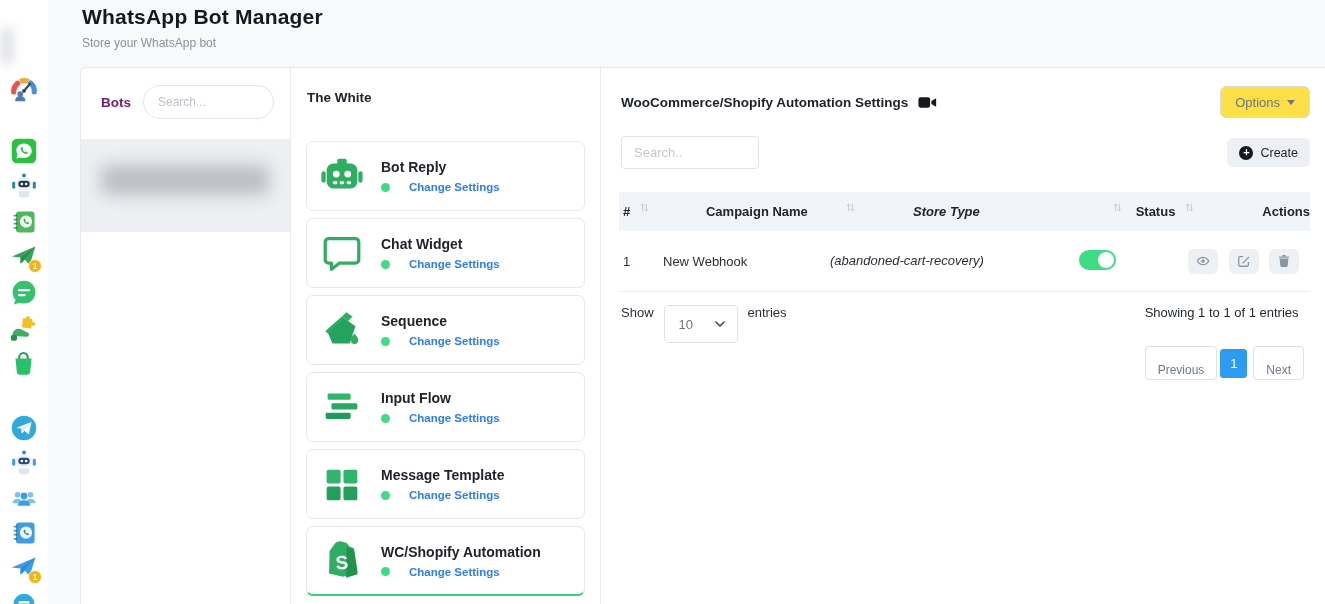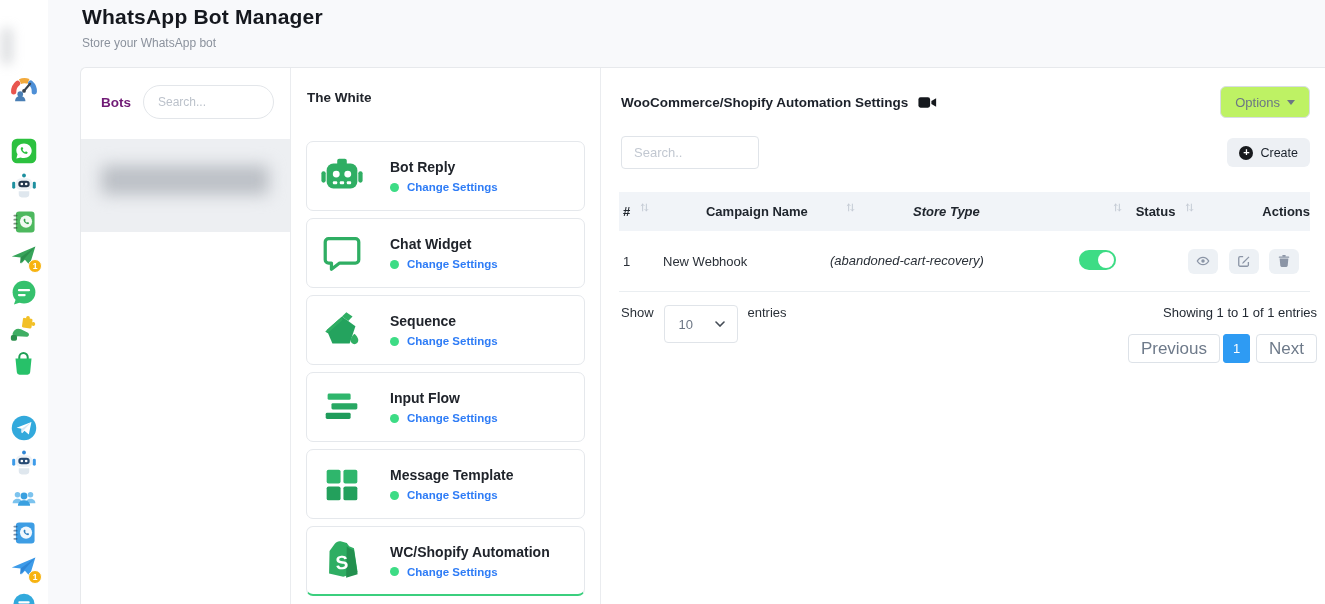--- a/index.html
+++ b/index.html
@@ -32,39 +32,39 @@
   .pill-search { flex:1; min-width:0; height:34px; border:1px solid #e3e6ea; border-radius:17px;
     padding:0 14px; font-size:12px; color:#444; outline:none; background:#fff; }
   .pill-search::placeholder { color:#bcc2cb; }
   .bot-item { position:absolute; left:0; top:71px; width:100%; height:93px; background:#edeff2; cursor:pointer; }
   .bot-blur { position:absolute; left:20px; top:26px; width:168px; height:30px; background:#bcc0c6; filter:blur(8px); border-radius:4px; }
 
   
   .feat-col { position:relative; width:310px; border-right:1px solid #eaecef; }
   .feat-title { position:absolute; left:16px; top:22px; font-size:13.5px; font-weight:700; color:#20242b; }
   .feat-cards { position:absolute; left:15px; right:15px; top:73px; }
-  .fcard { display:flex; align-items:center; gap:25px; height:70px; margin-bottom:7px; padding:0 12px;
+  .fcard { display:flex; align-items:center; gap:16px; height:70px; margin-bottom:7px; padding:0 12px;
     border:1px solid #e5e8ec; border-radius:7px; background:#fff; cursor:pointer; }
   .fcard.selected { border-bottom:2px solid #3bcf7e; }
   .fcard-ic { position:relative; width:46px; height:46px; flex:none; }
   .fcard-ic svg { width:100%; height:100%; display:block; }
   .fcard-label { font-size:14px; font-weight:700; color:#20242b; margin-bottom:6px; }
   .fcard-set { display:flex; align-items:center; gap:8px; }
   .dot { width:9px; height:9px; border-radius:50%; background:#3ddc85; }
-  .cs-link { font-size:11.5px; font-weight:700; color:#2e7cf6; cursor:pointer; }
+  .cs-link { font-size:11.5px; font-weight:700; color:#2e7cf6; cursor:pointer;margin-left:11px; }
   .shop-s { position:absolute; left:50%; top:55%; transform:translate(-50%,-50%) rotate(-4deg);
     color:#fff; font-weight:700; font-size:19px; }
 
   
   .content-col { position:relative; flex:1; }
   .panel-head { position:absolute; left:20px; right:15px; top:18px; display:flex; align-items:center; justify-content:space-between; }
   .panel-title-wrap { display:flex; align-items:center; gap:10px; }
   .panel-title { font-size:13.5px; font-weight:700; color:#1c212a; }
   .video-ic { display:inline-flex; cursor:pointer; }
-  .options-btn { height:32px; padding:0 14px; background:#bef264; border:1px solid #d8dde3; border-radius:6px;
+  .options-btn { height:32px; padding:0 14px; background:#fde047; border:1px solid #d8dde3; border-radius:6px;
     font-size:13px; color:#6c7684; display:flex; align-items:center; gap:7px; cursor:pointer; }
 
   .toolbar { position:absolute; left:20px; right:15px; top:68px; display:flex; align-items:center; justify-content:space-between; }
   .table-search { width:138px; height:33px; border:1px solid #e0e4e9; border-radius:4px; padding:0 12px;
     font-size:13px; color:#b91c1c; outline:none; }
   .table-search::placeholder { color:#c2c8d1; }
   .create-btn { height:29px; padding:0 12px; background:#edf0f4; border:none; border-radius:6px;
     font-size:12.5px; color:#1b222c; display:flex; align-items:center; gap:7px; cursor:pointer; }
   .plus-ic { width:14px; height:14px; border-radius:50%; background:#17191d; color:#fff; font-size:11px;
     font-weight:bold; display:flex; align-items:center; justify-content:center; line-height:1; }
@@ -84,25 +84,25 @@
   .toggle { position:relative; width:37px; height:20px; border-radius:10px; background:#3ddc85; border:none; cursor:pointer; margin-left:21px; }
   .toggle .knob { position:absolute; top:2px; right:2px; width:16px; height:16px; border-radius:50%; background:#fff; }
   .act-btn { width:30px; height:25px; border:none; border-radius:6px; background:#edf1f5; color:#8b95a6;
     display:inline-flex; align-items:center; justify-content:center; margin-right:7px; cursor:pointer; }
   .act-btn svg { width:14px; height:14px; }
 
   .tf-left { position:absolute; left:20px; top:237px; display:flex; align-items:flex-start; gap:10px; font-size:13px; color:#2a3038; }
   .size-select { width:74px; height:38px; border:1px solid #e0e4e9; border-radius:4px; background:#fff;
     display:flex; align-items:center; justify-content:space-between; padding:0 12px 0 14px;
     font-size:13px; color:#6c7684; cursor:pointer; }
-  .tf-right { position:absolute; right:8px; top:237px; display:flex; flex-direction:column; align-items:flex-end; gap:14px; }
+  .tf-right { position:absolute; right:21px; top:237px; display:flex; flex-direction:column; gap:26px; }
   .summary { font-size:13px; color:#232a33; }
   .pager { display:flex; align-items:center; }
-  .page-btn { height:29px; padding:4px 12px; background:#fff; border:1px solid #dde2e8; border-radius:4px;
-    font-size:17px; color:#6e7a8a; cursor:pointer; }
+  .page-btn { height:29px; padding:16px 12px; background:#fff; border:1px solid #dde2e8; border-radius:4px;
+    font-size:12px; color:#6e7a8a; cursor:pointer; }
   .page-num { width:27px; height:29px; background:#2e9bf3; border:1px solid #2e9bf3; border-radius:3px;
     color:#fff; font-size:13px; margin:0 6px 0 3px; cursor:pointer; display:flex; align-items:center; justify-content:center; }
 </style>
 </head>
 <body>
 
 <div class="screen">
 
   <aside class="rail">
     <div class="rail-blur"></div>

